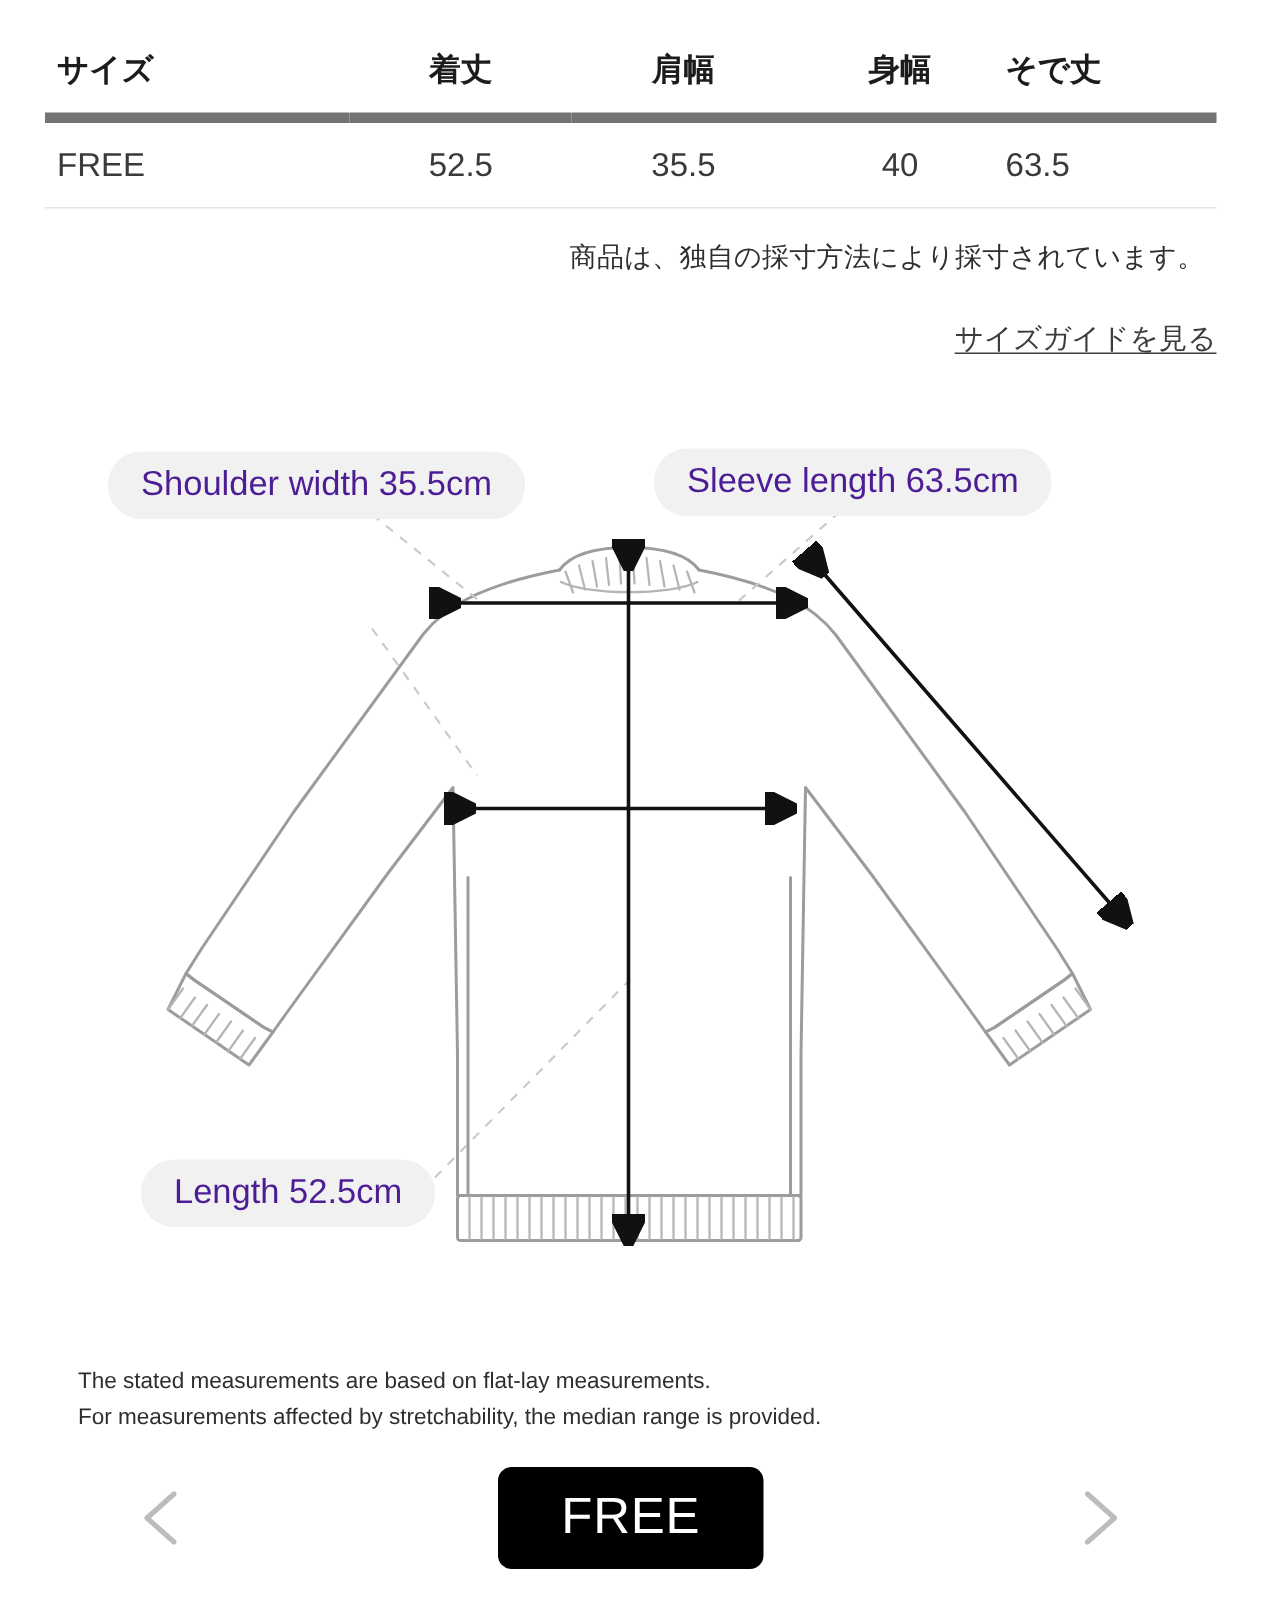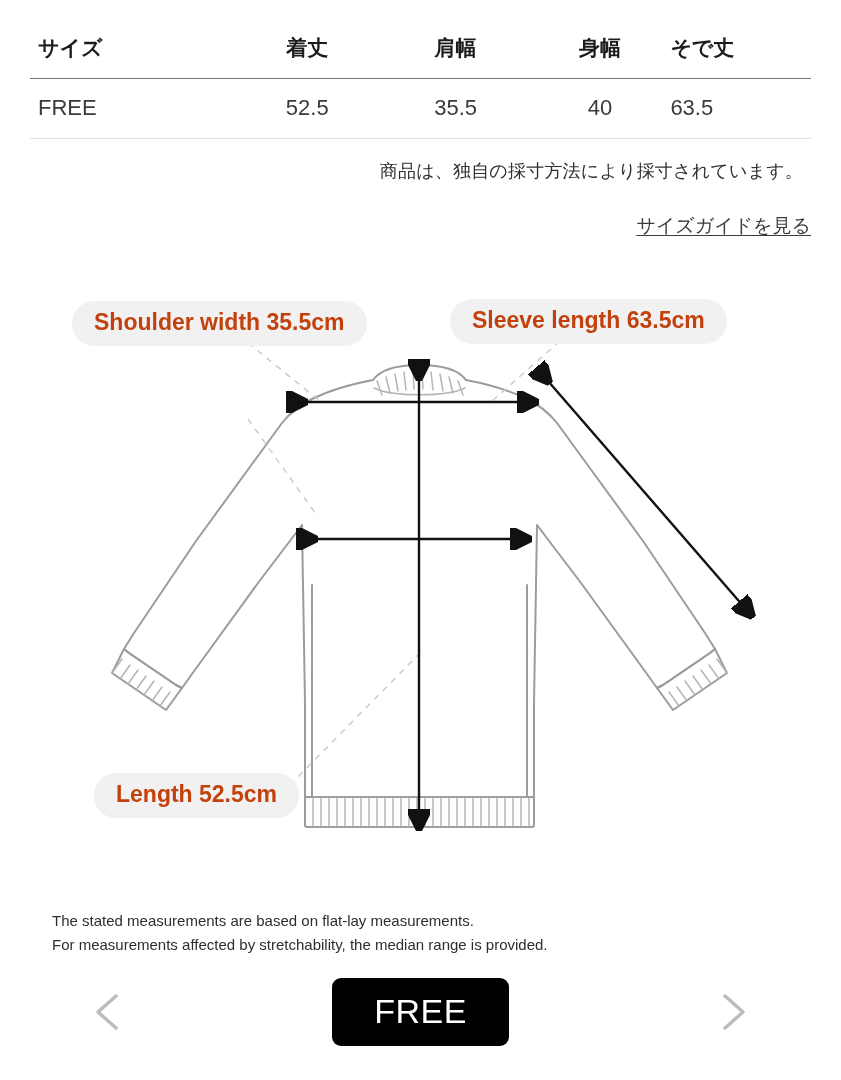--- a/index.html
+++ b/index.html
@@ -32,21 +32,21 @@
   table.sizes td {
     font-weight: normal;
     padding: 0;
     height: 60px;
     vertical-align: middle;
   }
   table.sizes thead th {
     font-size: 21px;
     font-weight: bold;
     color: #1c1c1c;
-    border-bottom: 1px solid #737373;
+    border-bottom: 7px solid #737373;
   }
   table.sizes tbody td {
     font-size: 22px;
     color: #3a3a3a;
     border-bottom: 1px solid #e2e2e2;
   }
   .col-label { text-align: left; width: 26%; padding-left: 8px !important; }
   .col-a { text-align: center; width: 19%; }
   .col-b { text-align: center; width: 19%; }
   .col-c { text-align: center; width: 18%; }
@@ -80,28 +80,27 @@
     height: 620px;
     margin-top: 46px;
   }
   .diagram svg { position: absolute; left: 0; top: 0; }
 
   .pill {
     position: absolute;
     background: #f1f1f1;
     border-radius: 22px;
     font-size: 23px;
-    color: #c2410c;
+    color: #4c1d95;
     padding: 9px 22px 11px 22px;
     white-space: nowrap;
     line-height: 1.1;
-    font-weight: bold;
   }
   .pill-shoulder { left: 72px; top: 16px; }
-  .pill-sleeve   { left: 450px; top: 14px; }
+  .pill-sleeve   { left: 436px; top: 14px; }
   .pill-width    { left: 72px; top: 98px; }
   .pill-length   { left: 94px; top: 488px; }
 
   
   .footnotes {
     padding: 0 30px 0 52px;
     margin-top: 4px;
     font-size: 15px;
     color: #2e2e2e;
     line-height: 1.65;

